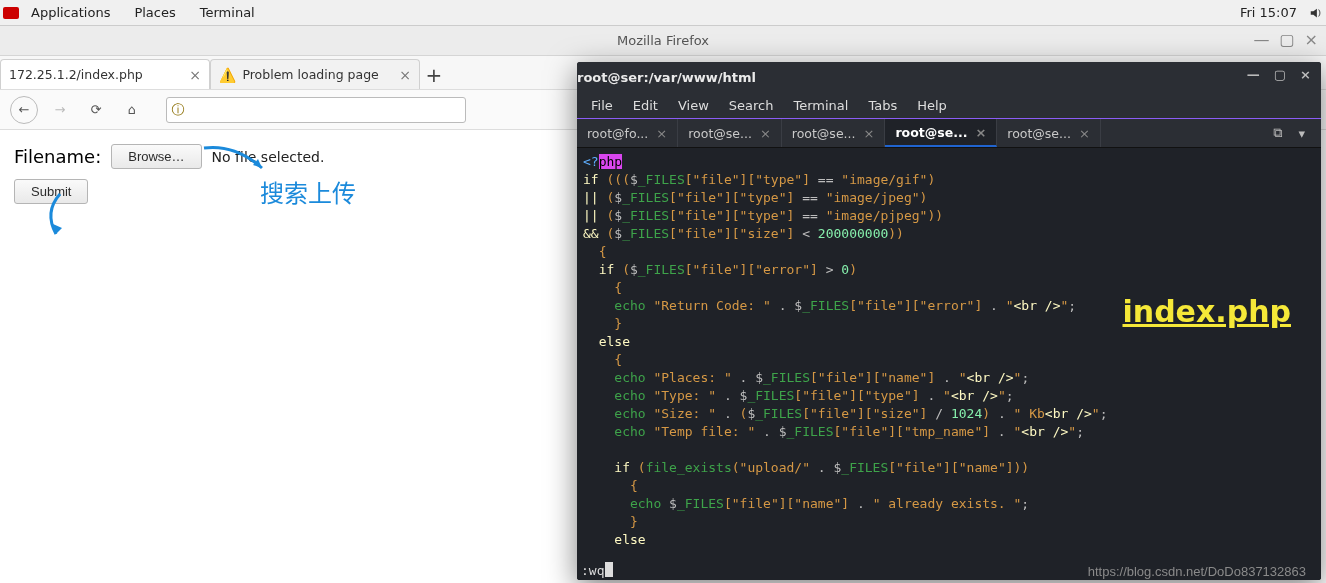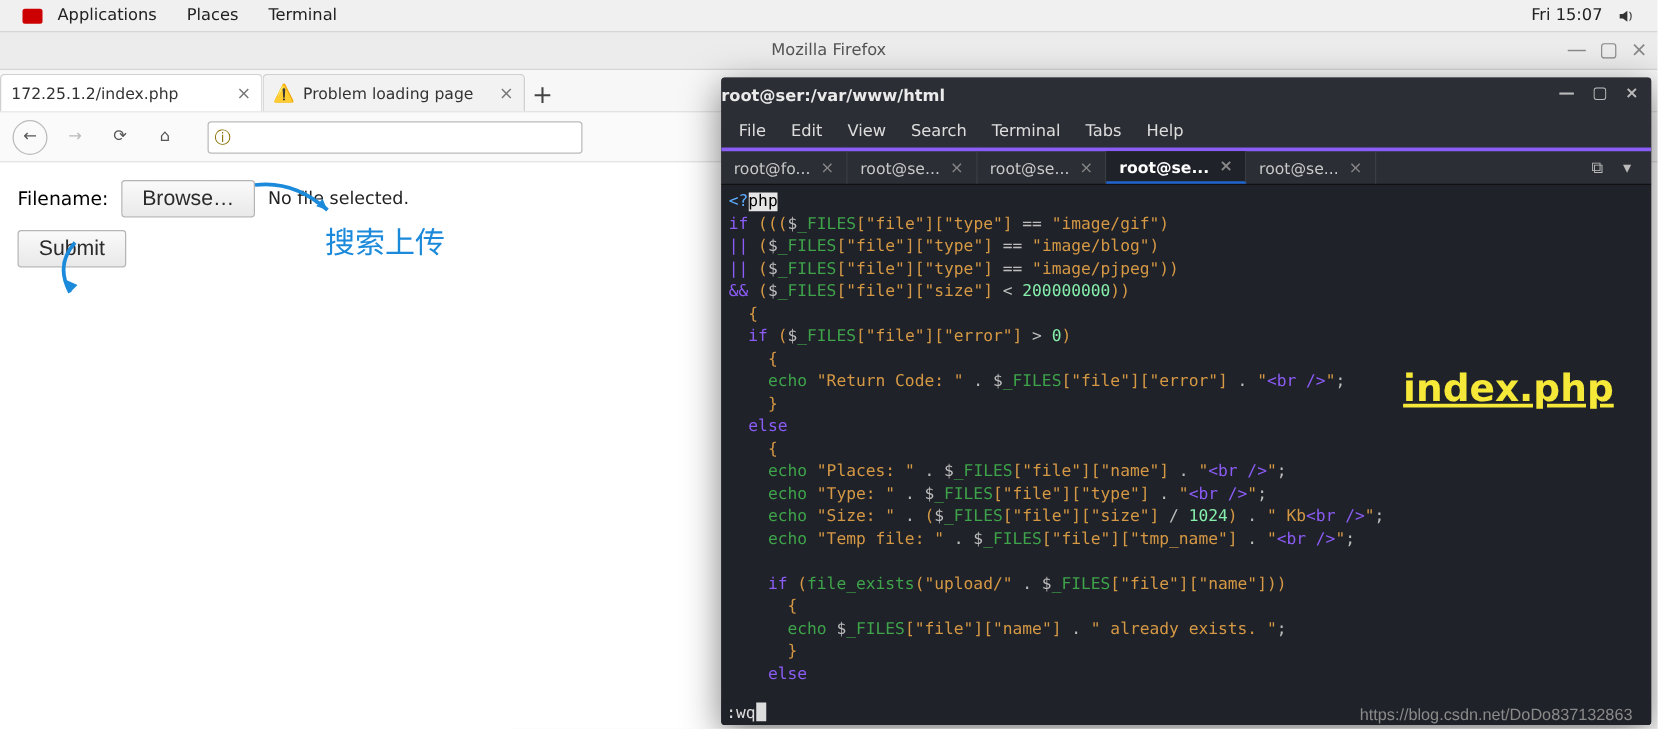--- a/index.html
+++ b/index.html
@@ -13,21 +13,21 @@
   overflow: hidden;
 }
 
 
 .top-bar {
   height: 26px;
   background: #f0f0f0;
   border-bottom: 1px solid #ccc;
   display: flex;
   align-items: center;
-  padding: 0 18px;
+  padding: 0 3px;
   color: #222;
   position: relative;
 }
 .top-bar .hat {
   width: 16px; height: 12px; background: #cc0000; border-radius: 2px;
   margin-right: 12px;
 }
 .top-bar .menu-item { margin-right: 24px; cursor: pointer; }
 .top-bar .spacer { flex: 1; }
 .top-bar .clock { margin-right: 12px; }
@@ -116,28 +116,28 @@
 
 .page-content {
   position: absolute;
   left:0; right:0; top: 130px; bottom:0;
   background: #fff;
   padding: 14px;
 }
 .form-row {
   display:flex; align-items:center; gap:10px;
 }
-.lbl { font-size:15px; color:#000; }
+.lbl { font-size:18px; color:#000; }
 .btn {
   border: 1px solid #b5b5b5;
   background: linear-gradient(#fafafa,#e9e9e9);
   padding: 4px 16px;
   border-radius: 3px;
   color:#2b2b2b;
-  font-size:17px;
+  font-size:13px;
 }
 .nofile { color:#222; font-size:14px; }
 
 
 .annot {
   position: absolute;
   color:#1b8adb;
   font-size: 24px;
   font-family: "Noto Sans CJK SC", "PingFang SC", sans-serif;
   pointer-events:none;
@@ -168,21 +168,21 @@
 }
 .term-menubar {
   height: 26px; background:#2b2e34;
   display:flex; align-items:center; gap:20px;
   padding: 0 14px;
   color:#ddd; font-size:13px;
 }
 .term-tabs {
   height: 30px; background:#2b2e34;
   display:flex; align-items: stretch;
-  border-top:3px solid #8b5cf6;
+  border-top:1px solid #8b5cf6;
   border-bottom:1px solid #111;
   padding-right: 8px;
 }
 .term-tab {
   display:flex; align-items:center;
   padding: 0 10px;
   gap:8px;
   font-size:12.5px; color:#c9c9c9;
   border-right:1px solid #3a3d44;
 }
@@ -202,26 +202,26 @@
   font-family: "DejaVu Sans Mono", monospace;
   font-size: 13px;
   line-height: 18px;
   white-space: pre;
   background:#1f2228;
   color:#bdbdbd;
   position:relative;
   overflow:hidden;
 }
 .c-tag { color:#5fafff; }
-.c-red { color:#8b5cf6; }
+.c-red { color:#fef9c3; }
 .c-green { color:#3ea34a; }
 .c-orange { color:#d59845; }
 .c-num { color:#86efac; }
 .c-paren { color:#d59845; }
-.hl-php { background:#e5e5e5; color:#000; }
+.hl-php { background:#d946ef; color:#000; }
 .term-overlay {
   position:absolute; right:30px; top:155px;
   font-size: 30px; font-weight:bold;
   color:#f5e838;
   font-family: "DejaVu Sans", Arial, sans-serif;
   white-space:nowrap;
   text-decoration:underline;
 }
 .term-status {
   position:absolute; bottom:0; left:0; right:0;
@@ -347,21 +347,21 @@
     <div class="term-tab">
         <span>root@se...</span>
         <span class="x">×</span>
       </div>
     <div class="term-spacer"></div>
     <div class="term-plus">⧉</div>
     <div class="term-drop">▾</div>
   </div>
   <div class="term-body"><span class="c-tag">&lt;?</span><span class="hl-php">php</span>
 <span class="c-red">if</span> <span class="c-paren">(((</span>$<span class="c-green">_FILES</span><span class="c-paren">[</span><span class="c-orange">"<span>file</span>"</span><span class="c-paren">][</span><span class="c-orange">"<span>type</span>"</span><span class="c-paren">]</span> == <span class="c-orange">"<span>image/gif</span>"</span><span class="c-paren">)</span>
-<span class="c-red">||</span> <span class="c-paren">(</span>$<span class="c-green">_FILES</span><span class="c-paren">[</span><span class="c-orange">"<span>file</span>"</span><span class="c-paren">][</span><span class="c-orange">"<span>type</span>"</span><span class="c-paren">]</span> == <span class="c-orange">"<span>image/blog</span>"</span><span class="c-paren">)</span>
+<span class="c-red">||</span> <span class="c-paren">(</span>$<span class="c-green">_FILES</span><span class="c-paren">[</span><span class="c-orange">"<span>file</span>"</span><span class="c-paren">][</span><span class="c-orange">"<span>type</span>"</span><span class="c-paren">]</span> == <span class="c-orange">"<span>image/jpeg</span>"</span><span class="c-paren">)</span>
 <span class="c-red">||</span> <span class="c-paren">(</span>$<span class="c-green">_FILES</span><span class="c-paren">[</span><span class="c-orange">"<span>file</span>"</span><span class="c-paren">][</span><span class="c-orange">"<span>type</span>"</span><span class="c-paren">]</span> == <span class="c-orange">"<span>image/pjpeg</span>"</span><span class="c-paren">))</span>
 <span class="c-red">&amp;&amp;</span> <span class="c-paren">(</span>$<span class="c-green">_FILES</span><span class="c-paren">[</span><span class="c-orange">"<span>file</span>"</span><span class="c-paren">][</span><span class="c-orange">"<span>size</span>"</span><span class="c-paren">]</span> &lt; <span class="c-num">200000000</span><span class="c-paren">))</span>
   <span class="c-paren">{</span>
   <span class="c-red">if</span> <span class="c-paren">(</span>$<span class="c-green">_FILES</span><span class="c-paren">[</span><span class="c-orange">"<span>file</span>"</span><span class="c-paren">][</span><span class="c-orange">"<span>error</span>"</span><span class="c-paren">]</span> &gt; <span class="c-num">0</span><span class="c-paren">)</span>
     <span class="c-paren">{</span>
     <span class="c-green">echo</span> <span class="c-orange">"<span>Return Code: </span>"</span> . $<span class="c-green">_FILES</span><span class="c-paren">[</span><span class="c-orange">"<span>file</span>"</span><span class="c-paren">][</span><span class="c-orange">"<span>error</span>"</span><span class="c-paren">]</span> . <span class="c-orange">"<span class="c-red">&lt;br /&gt;</span>"</span>;
     <span class="c-paren">}</span>
   <span class="c-red">else</span>
     <span class="c-paren">{</span>
     <span class="c-green">echo</span> <span class="c-orange">"<span>Places: </span>"</span> . $<span class="c-green">_FILES</span><span class="c-paren">[</span><span class="c-orange">"<span>file</span>"</span><span class="c-paren">][</span><span class="c-orange">"<span>name</span>"</span><span class="c-paren">]</span> . <span class="c-orange">"<span class="c-red">&lt;br /&gt;</span>"</span>;

